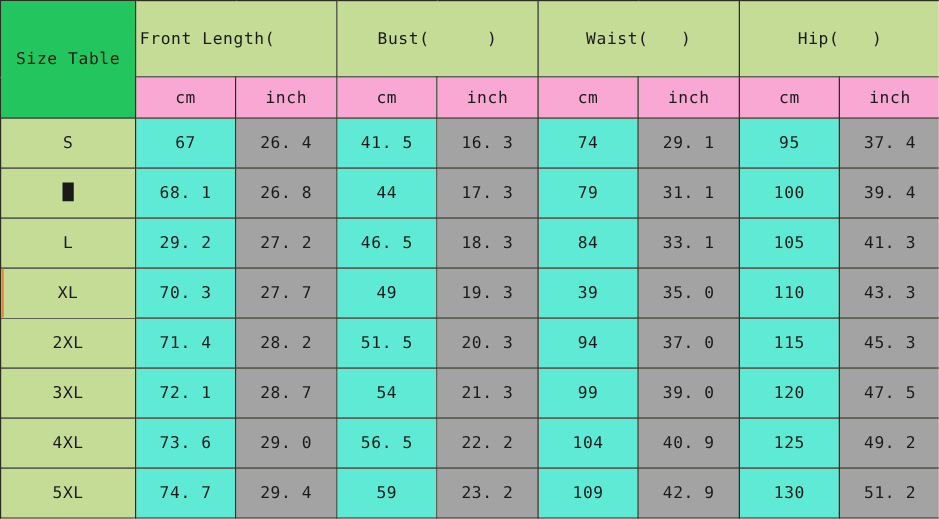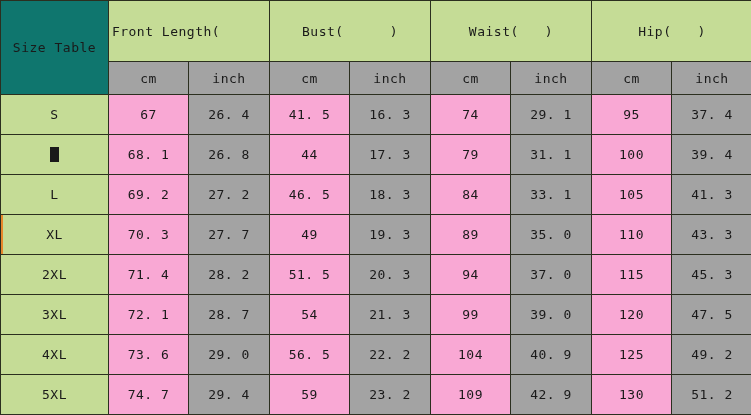--- a/index.html
+++ b/index.html
@@ -53,45 +53,45 @@
     margin-left: 32px;
   }
   
   .hdr-group.align-top {
     vertical-align: top;
     padding-top: 6px;
     text-align: left;
     padding-left: 14px;
   }
   .hdr-corner {
-    background: #0f766e;
+    background: #22c55e;
     font-size: 14px;
     font-weight: bold;
     letter-spacing: 0.5px;
   }
   .hdr-unit {
-    background: #a3a3a3;
+    background: #f9a8d4;
     height: 32px;
     font-size: 13px;
     font-weight: bold;
   }
 
   
   .paren-gap { display: inline-block; width: 46px; }
   .paren-gap-sm { display: inline-block; width: 26px; }
 
   
   .row-label {
     background: #c5dc96;
     font-weight: bold;
     font-size: 13px;
     letter-spacing: 1px;
   }
   .cell-cm {
-    background: #f9a8d4;
+    background: #5eead4;
     margin-left: 16px;
   }
   .cell-inch {
     background: #a3a3a3;
   }
   tbody tr { height: 40px; }
 
   
   tr.marked td.row-label {
     position: relative;
@@ -174,36 +174,36 @@
         <td class="cell-inch">26. 8</td>
         <td class="cell-cm">44</td>
         <td class="cell-inch">17. 3</td>
         <td class="cell-cm">79</td>
         <td class="cell-inch">31. 1</td>
         <td class="cell-cm">100</td>
         <td class="cell-inch">39. 4</td>
       </tr>
       <tr>
         <td class="row-label">L</td>
-        <td class="cell-cm">69. 2</td>
+        <td class="cell-cm">29. 2</td>
         <td class="cell-inch">27. 2</td>
         <td class="cell-cm">46. 5</td>
         <td class="cell-inch">18. 3</td>
         <td class="cell-cm">84</td>
         <td class="cell-inch">33. 1</td>
         <td class="cell-cm">105</td>
         <td class="cell-inch">41. 3</td>
       </tr>
       <tr class="marked">
         <td class="row-label">XL</td>
         <td class="cell-cm">70. 3</td>
         <td class="cell-inch">27. 7</td>
         <td class="cell-cm">49</td>
         <td class="cell-inch">19. 3</td>
-        <td class="cell-cm">89</td>
+        <td class="cell-cm">39</td>
         <td class="cell-inch">35. 0</td>
         <td class="cell-cm">110</td>
         <td class="cell-inch">43. 3</td>
       </tr>
       <tr>
         <td class="row-label">2XL</td>
         <td class="cell-cm">71. 4</td>
         <td class="cell-inch">28. 2</td>
         <td class="cell-cm">51. 5</td>
         <td class="cell-inch">20. 3</td>

